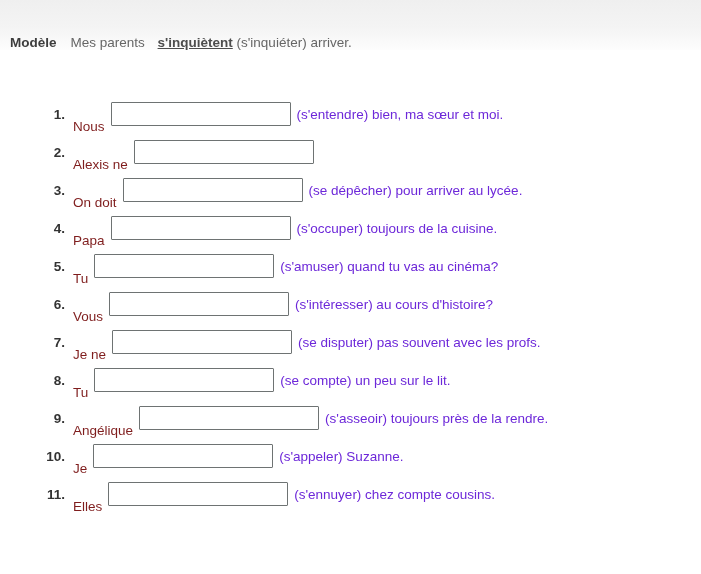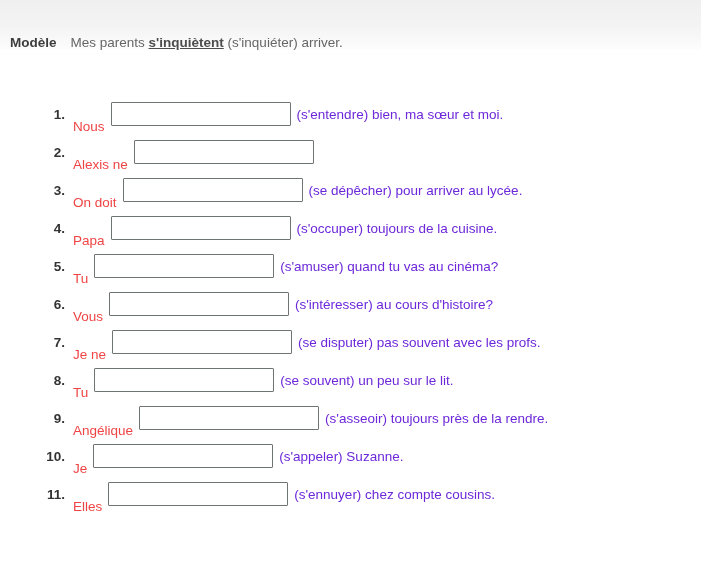--- a/index.html
+++ b/index.html
@@ -24,39 +24,40 @@
   .model-label {
     font-weight: bold;
     color: #3d3d3d;
     margin-right: 14px;
   }
   .model-sentence { color: #666666; }
   .model-highlight {
     font-weight: bold;
     text-decoration: underline;
     color: #4d4d4d;
+    margin-left: 9px;
   }
   .content { padding-top: 45px; }
   .row {
     height: 38px;
     display: flex;
     align-items: center;
     padding-left: 41px;
     white-space: nowrap;
   }
   .num {
     display: inline-block;
     width: 24px;
     text-align: right;
     font-weight: bold;
     color: #333333;
     margin-right: 8px;
     flex: 0 0 auto;
   }
-  .pre { color: #ef4444; flex: 0 0 auto; margin-top: 24px; }
+  .pre { color: #7f1d1d; flex: 0 0 auto; margin-top: 24px; }
   .answer {
     width: 180px;
     height: 24px;
     border: 1px solid #6e7373;
     border-radius: 1px;
     background: #ffffff;
     margin: 0 6px;
     padding: 0 5px;
     font-family: "Liberation Sans", sans-serif;
     font-size: 13.5px;
@@ -120,21 +121,21 @@
     <span class="num">7.</span>
     <span class="pre">Je ne</span>
     <input class="answer" type="text" style="">
     <span class="post">(se disputer) pas souvent avec les profs.</span>
   </div>
 
   <div class="row">
     <span class="num">8.</span>
     <span class="pre">Tu</span>
     <input class="answer" type="text" style="">
-    <span class="post">(se souvent) un peu sur le lit.</span>
+    <span class="post">(se compte) un peu sur le lit.</span>
   </div>
 
   <div class="row">
     <span class="num">9.</span>
     <span class="pre">Angélique</span>
     <input class="answer" type="text" style="">
     <span class="post">(s'asseoir) toujours près de la rendre.</span>
   </div>
 
   <div class="row">

